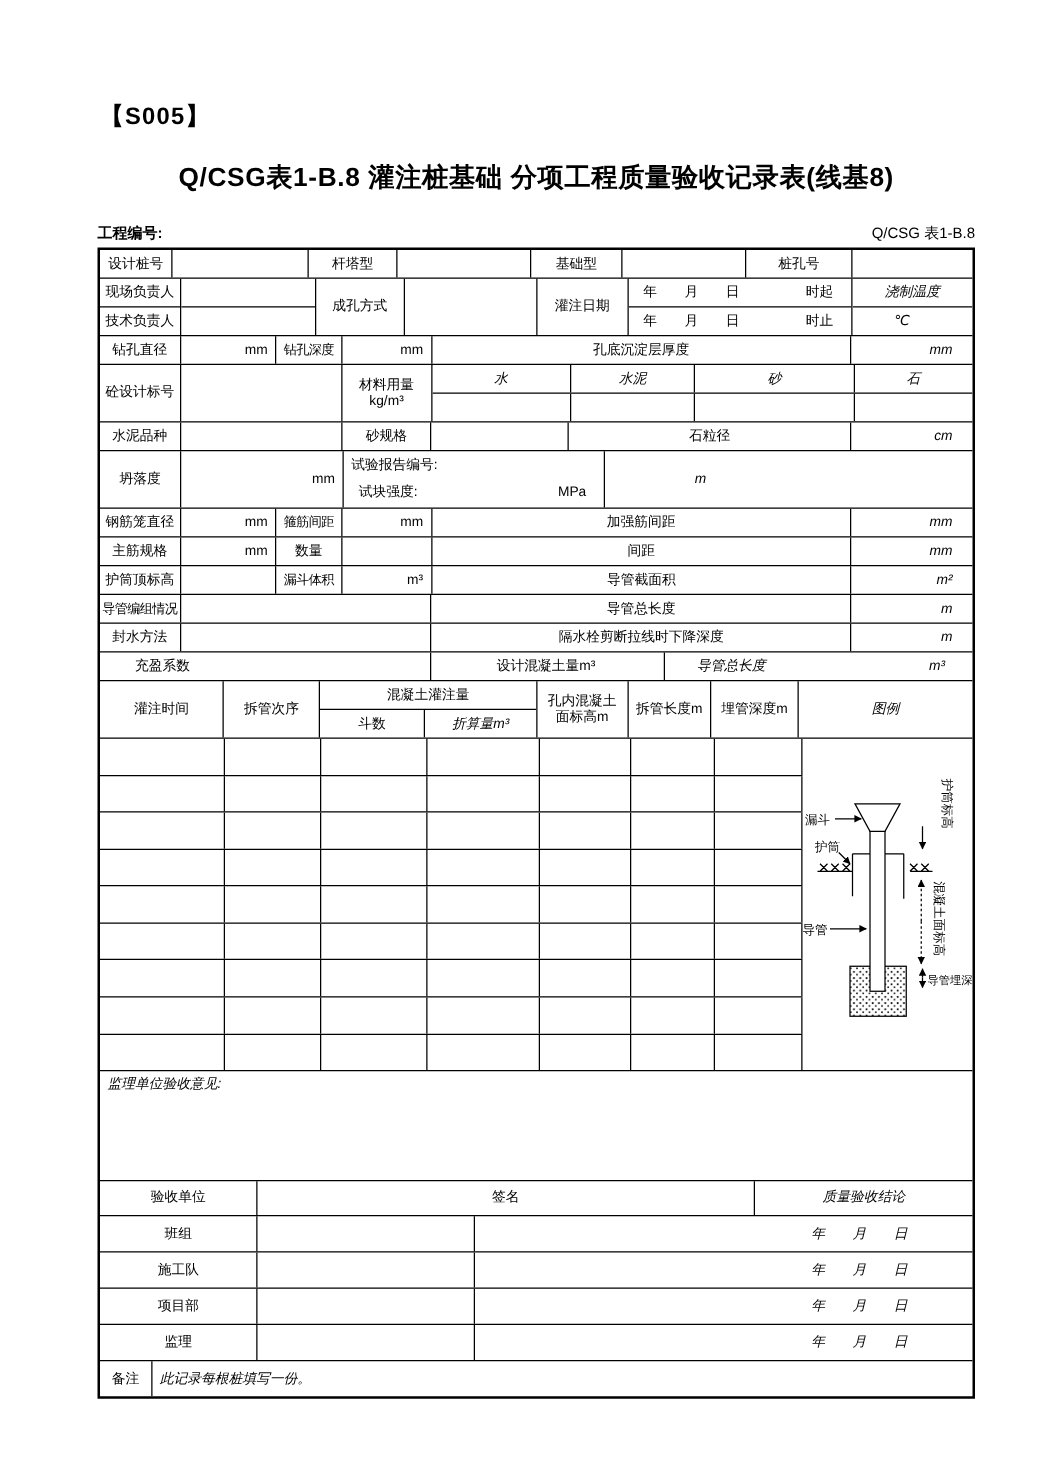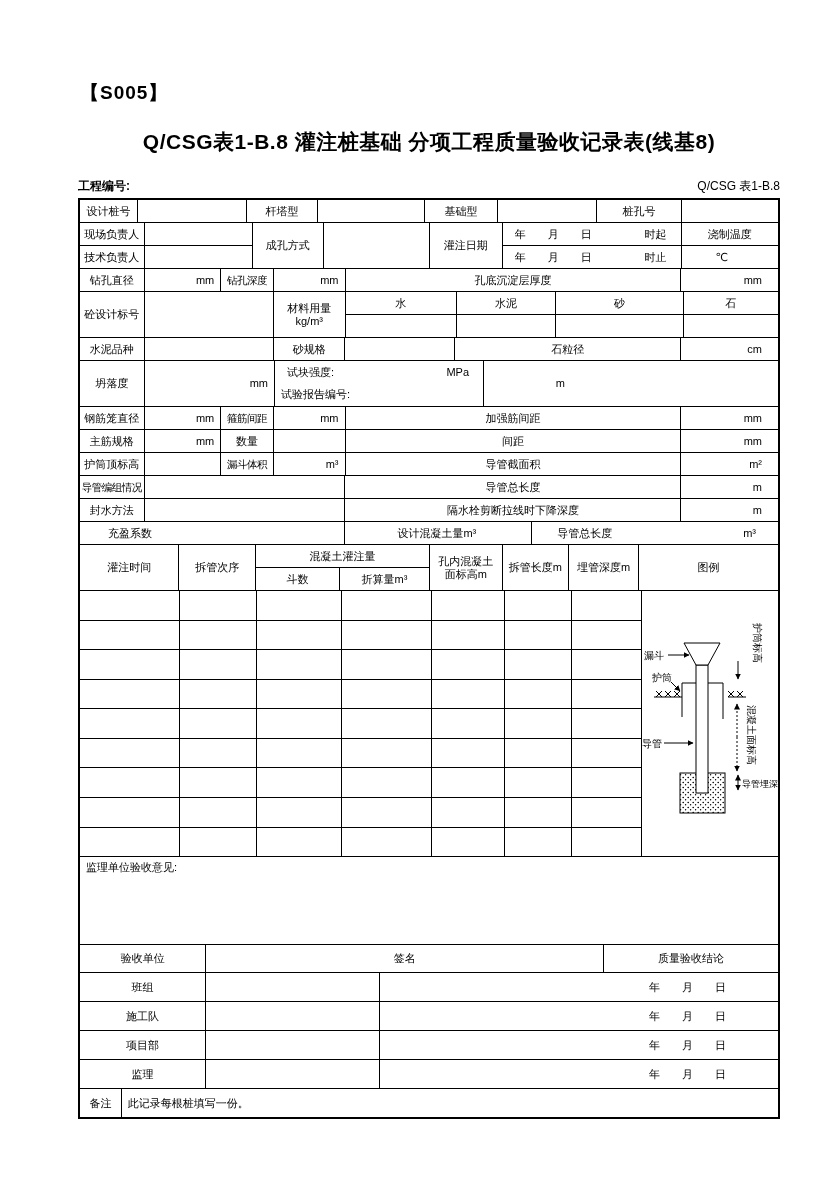--- a/index.html
+++ b/index.html
@@ -11,21 +11,21 @@
   .stamp{position:absolute;left:80px;top:80px;font-size:19px;font-weight:bold;letter-spacing:1px;}
   .title{position:absolute;left:78px;top:128px;width:702px;text-align:center;font-size:21px;font-weight:bold;letter-spacing:.5px;white-space:nowrap;}
   .meta{position:absolute;left:78px;top:178px;width:702px;display:flex;justify-content:space-between;font-size:12px;}
   .meta .pl{font-weight:bold;}
   .sheet{position:absolute;left:78px;top:198px;width:702px;border:2px solid #000;box-sizing:border-box;background:#fff;}
   .r{display:flex;align-items:stretch;border-bottom:1px solid #000;height:23px;box-sizing:border-box;}
   .r.last{border-bottom:none;}
   .h46{height:46px;} .h88{height:88px;} .h28{height:28px;} .h29{height:29px;} .h266{height:266px;}
   .c{border-right:1px solid #000;box-sizing:border-box;display:flex;align-items:center;justify-content:center;
      font-size:11px;line-height:1.15;padding:0 2px;white-space:nowrap;overflow:hidden;}
-  .c:last-child{border-right:none;}
+  .c:last-child{border-right:none;font-style:italic;}
   .keep-r{border-right:1px solid #000 !important;}
   .u{justify-content:flex-end;padding-right:16px;}
   .u2{justify-content:flex-end;padding-right:6px;}
   .tl{justify-content:flex-start;align-items:flex-start;padding:4px 6px;white-space:normal;}
   .lft{justify-content:flex-start;}
   .stack{flex-direction:column;padding:0;align-items:stretch;}
   .sub{flex:1;display:flex;align-items:center;justify-content:center;border-bottom:1px solid #000;box-sizing:border-box;}
   .sub:last-child{border-bottom:none;}
   .subrow{flex:1;display:flex;align-items:stretch;}
   .nb .sub{border-bottom:none;}
@@ -124,25 +124,25 @@
     <div class="c" style="width:72px">砂规格</div>
     <div class="c" style="width:110px"></div>
     <div class="c" style="width:228px">石粒径</div>
     <div class="c u" style="width:97px">cm</div>
   </div>
 
   <div class="r h46">
     <div class="c" style="width:65px">坍落度</div>
     <div class="c u2" style="width:130px">mm</div>
     <div class="c stack nb" style="width:209px">
+      <div class="sub" style="justify-content:flex-start;padding-left:6px">试验报告编号:</div>
       <div class="sub dateline">
         <span>试块强度:</span>
         <span>MPa</span>
       </div>
-      <div class="sub" style="justify-content:flex-start;padding-left:6px">试验报告编号:</div>
     </div>
     <div class="c u" style="width:97px">m</div>
   </div>
 
   <div class="r">
     <div class="c" style="width:65px">钢筋笼直径</div>
     <div class="c u2" style="width:77px">mm</div>
     <div class="c tight" style="width:53px">箍筋间距</div>
     <div class="c u2" style="width:72px">mm</div>
     <div class="c" style="width:338px">加强筋间距</div>

